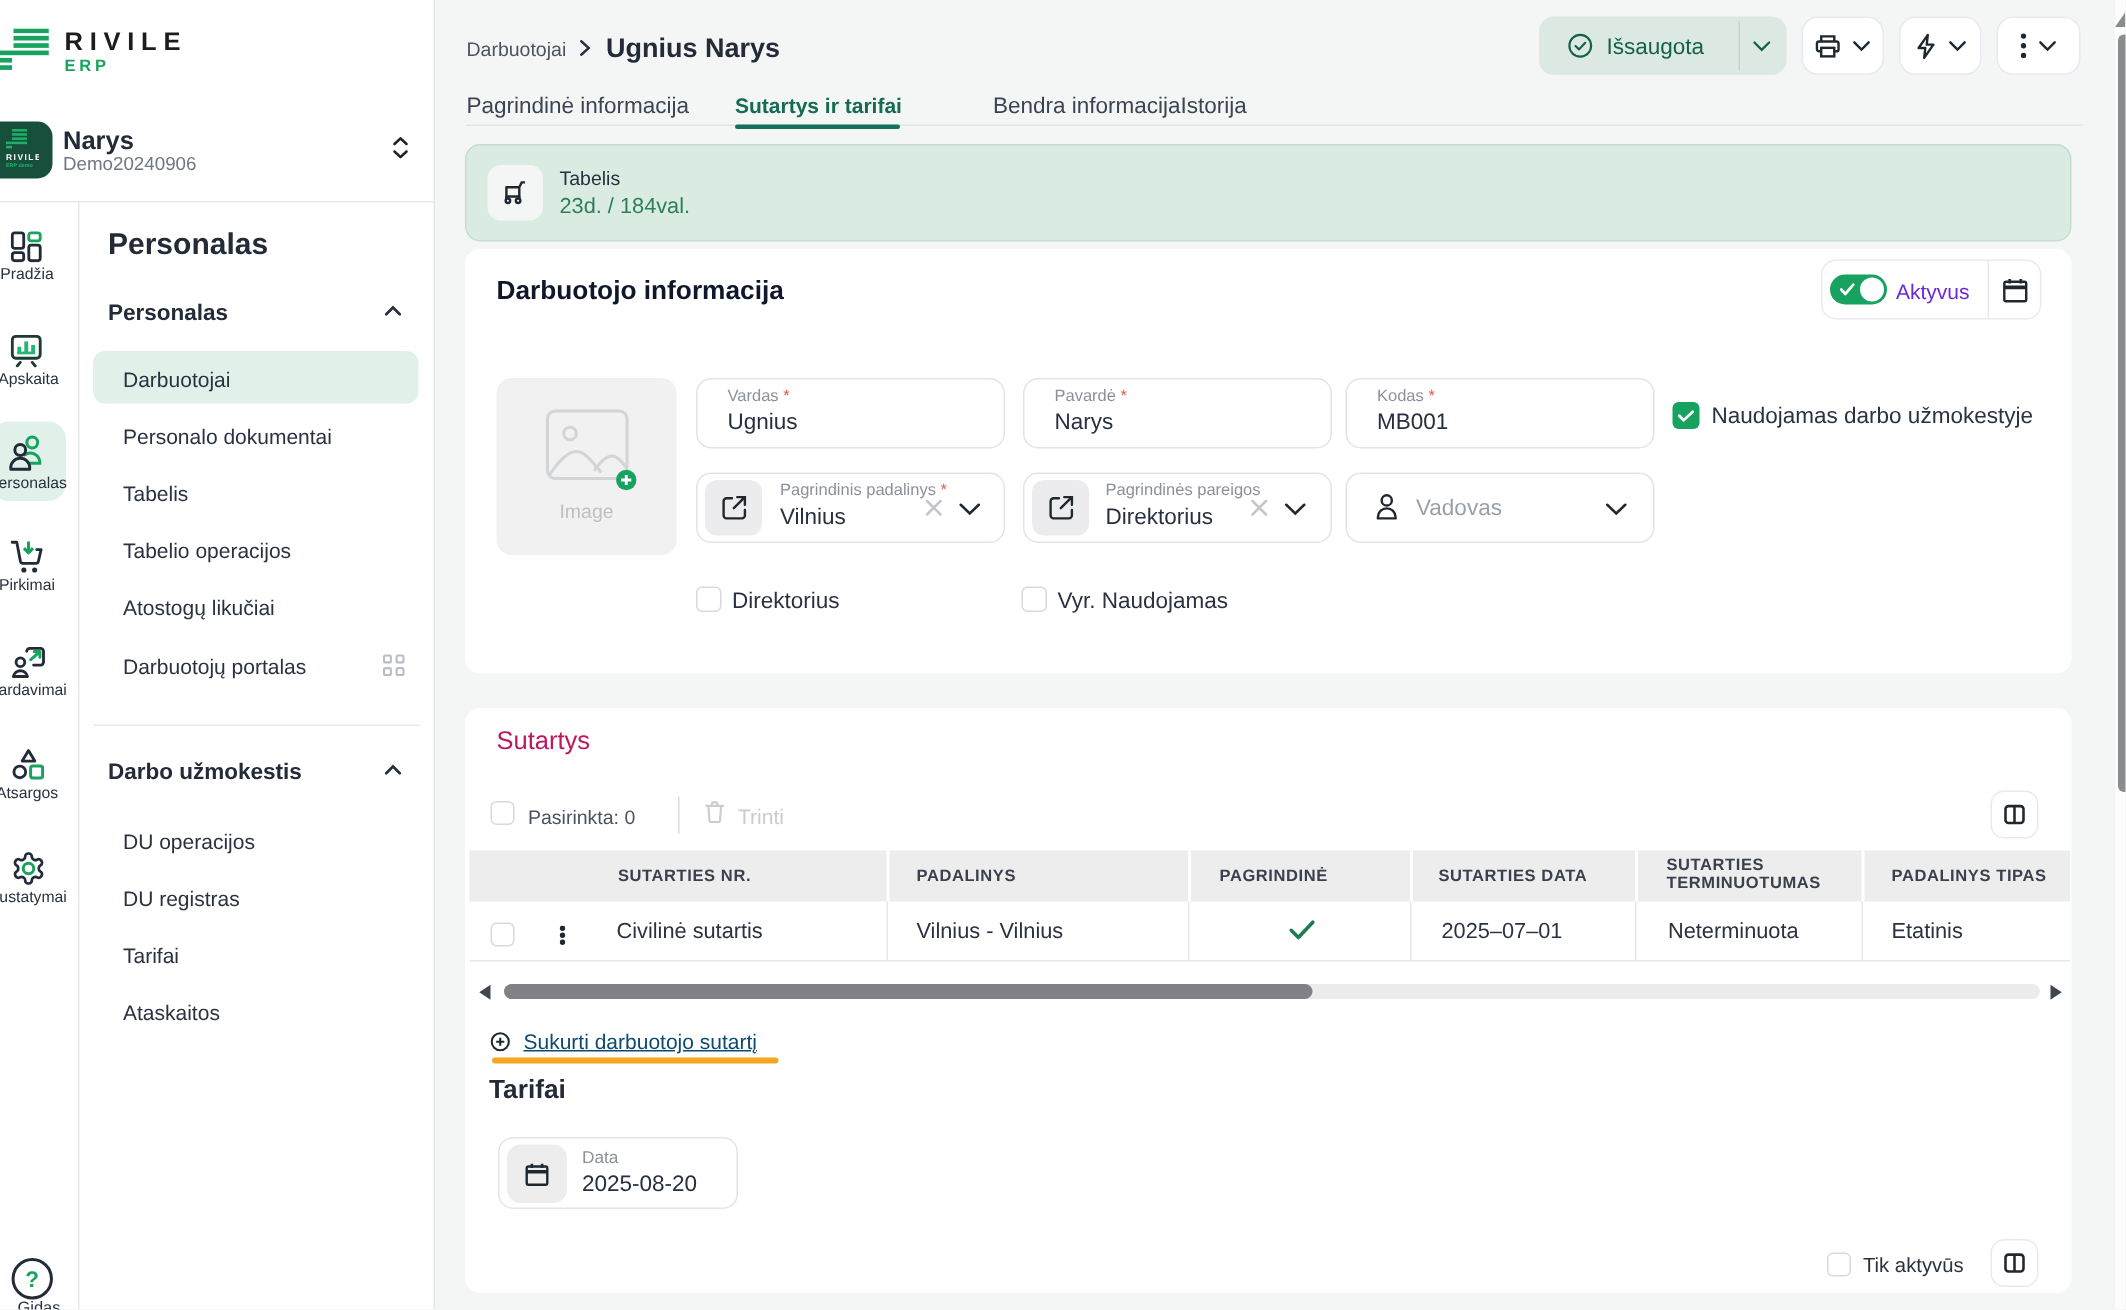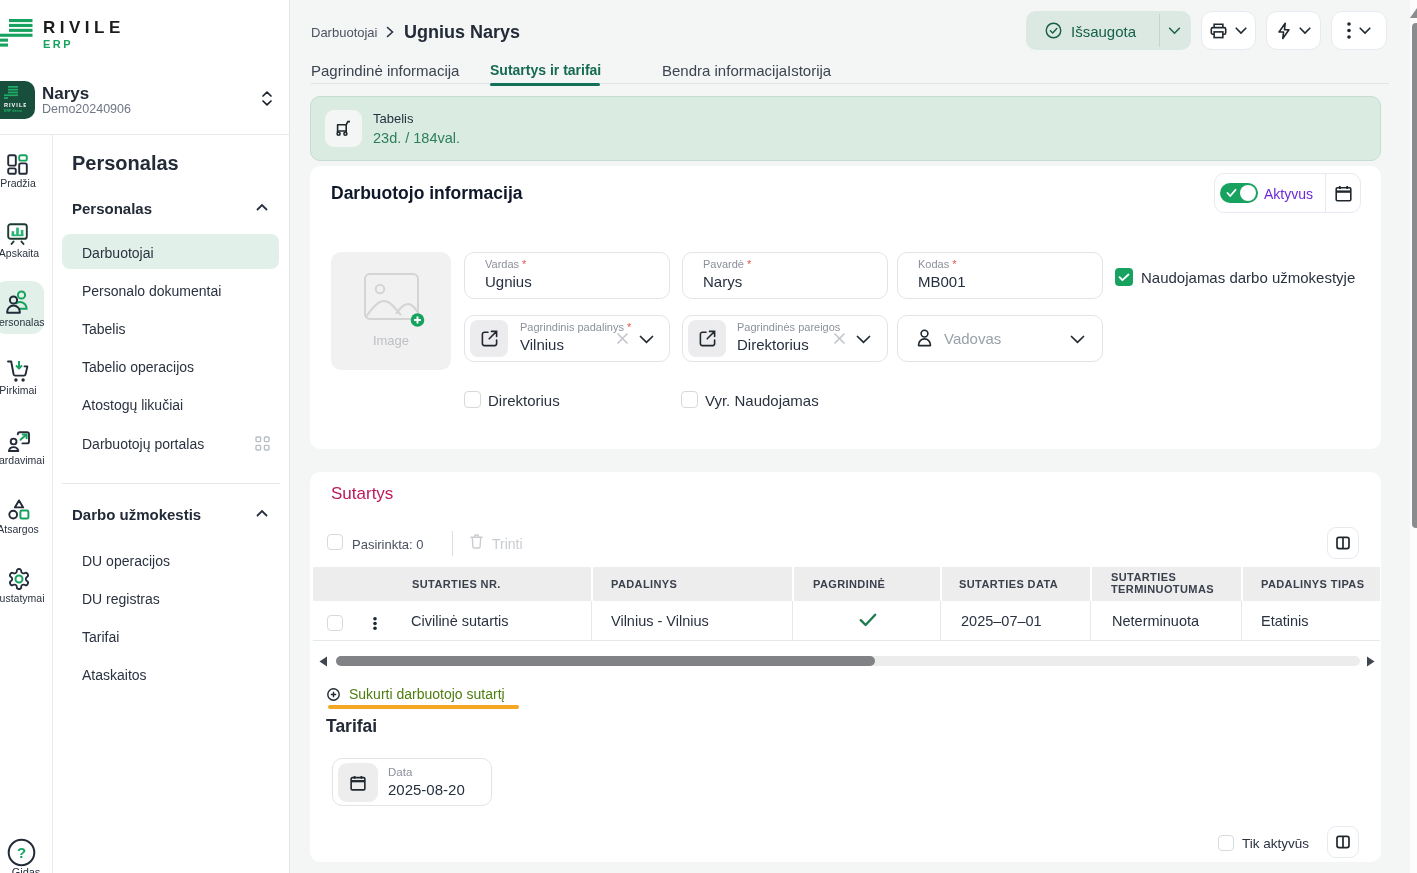--- a/index.html
+++ b/index.html
@@ -400,21 +400,21 @@
 <div class="abs" style="left:336px;top:656px;width:1024px;height:10px;background:#ececec;border-radius:5px;"></div>
 <div class="abs" style="left:336px;top:656px;width:539px;height:10px;background:#808285;border-radius:5px;"></div>
 <svg class="abs" style="left:1366px;top:656px;" width="9" height="11" viewBox="0 0 9 11">
       <path d="M1 0.5 V10.5 L8.5 5.5 Z" fill="#3f4650"></path>
     </svg>
 
 <svg class="abs" style="left:327px;top:688px;" width="13" height="13" viewBox="0 0 13 13">
       <circle cx="6.5" cy="6.5" r="5.7" fill="none" stroke="#20282f" stroke-width="1.4"></circle>
       <path d="M6.5 3.8 V9.2 M3.8 6.5 H9.2" stroke="#20282f" stroke-width="1.4"></path>
     </svg>
-<div class="abs" style="left:349px;top:686px;font-size:14px;color:#4d7c0f;">Sukurti darbuotojo sutartį</div>
+<div class="abs" style="left:349px;top:686px;font-size:14px;color:#0c4a6e;text-decoration:underline;">Sukurti darbuotojo sutartį</div>
 <div class="abs" style="left:328px;top:705px;width:191px;height:4px;background:#f5a623;border-radius:2px;"></div>
 
 <div class="abs" style="left:326px;top:716px;font-size:17.5px;font-weight:bold;color:#232b38;">Tarifai</div>
 <div class="ip" style="left:332px;top:758px;width:160px;height:48px;"></div>
 <div class="abs" style="left:338px;top:763px;width:40px;height:39px;background:#ededee;border-radius:9px;"></div>
 <svg class="abs" style="left:350px;top:775px;" width="16" height="16" viewBox="0 0 14 14">
       <g fill="none" stroke="#20282f" stroke-width="1.4">
         <rect x="1" y="2.3" width="12" height="10.7" rx="1"></rect>
         <path d="M1 5.4 H13" stroke-width="2"></path>
         <path d="M4 0.8 V3.2 M10 0.8 V3.2" stroke-width="1.5"></path>

